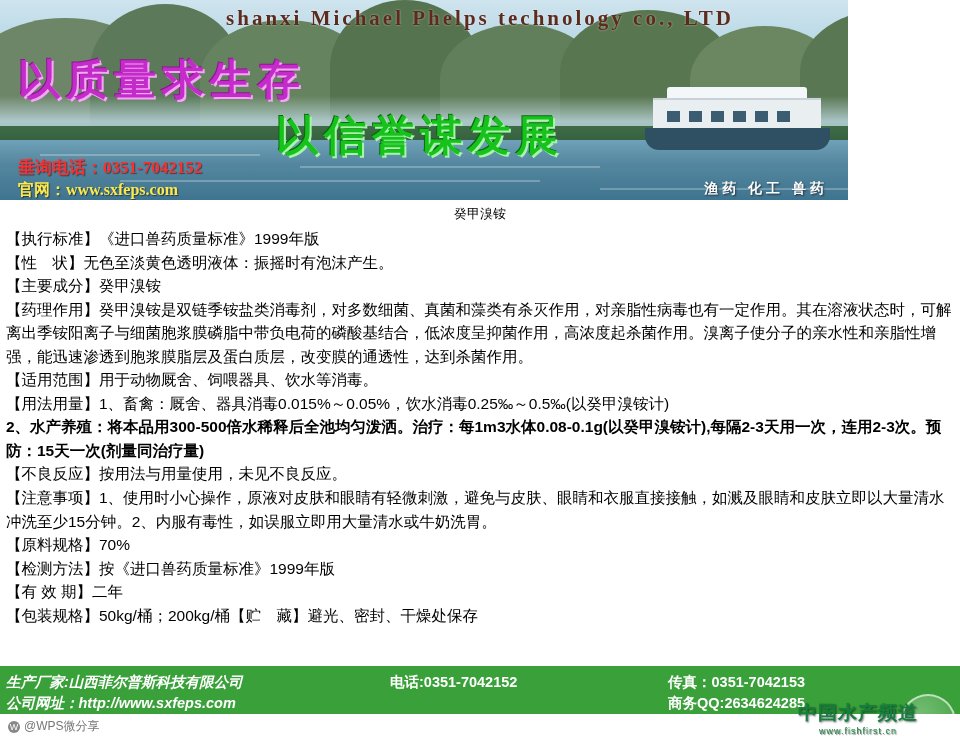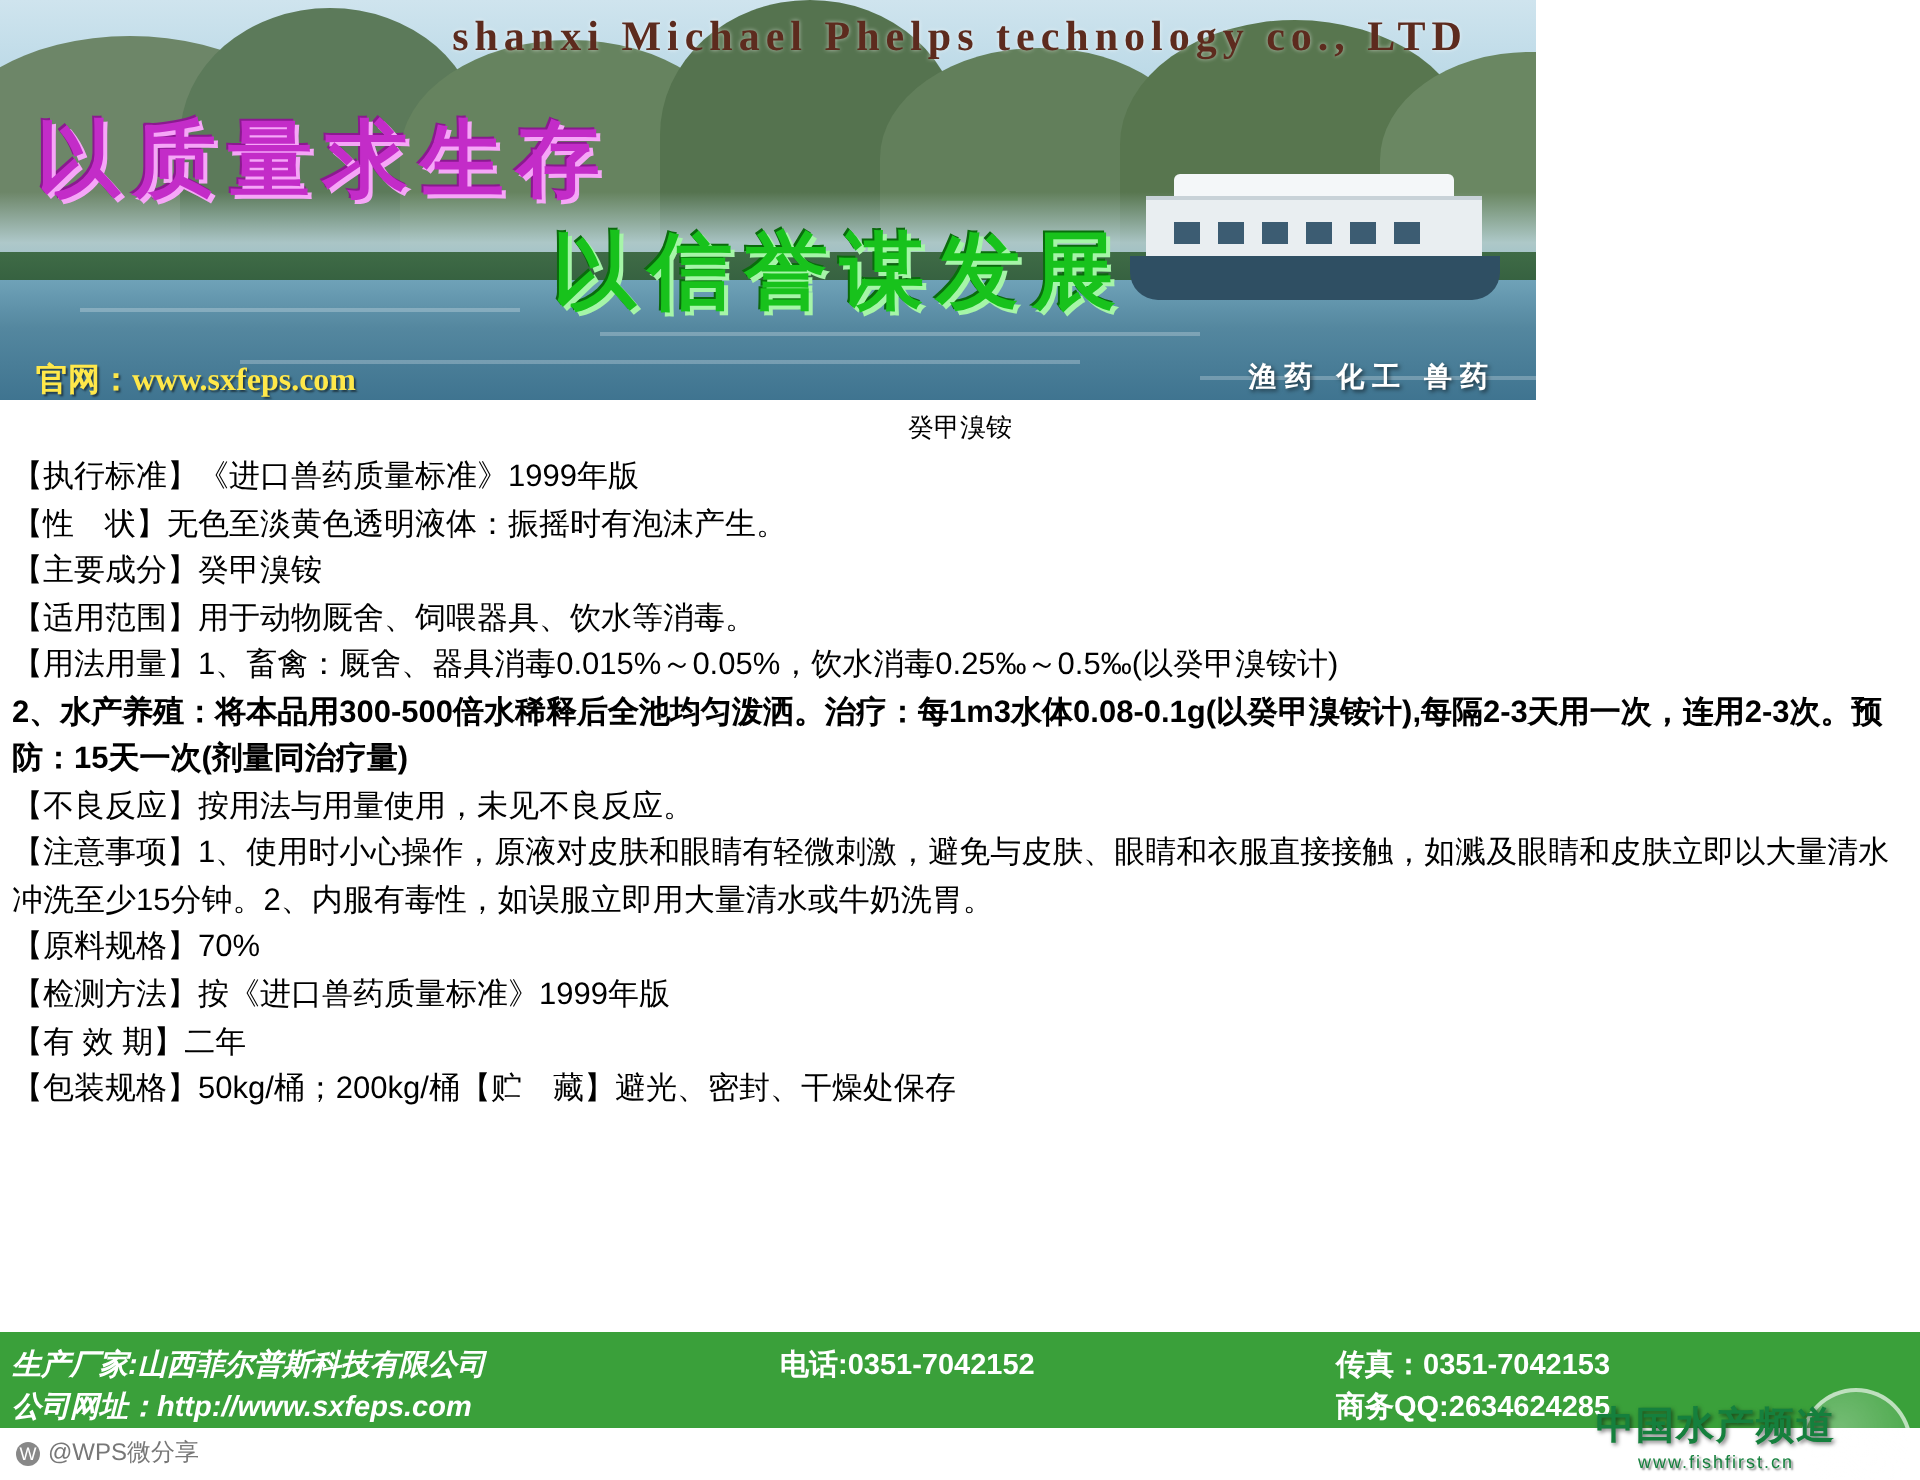--- a/index.html
+++ b/index.html
@@ -6,21 +6,21 @@
   body{
     width:960px;height:740px;
     background:#ffffff;
     font-family:"Liberation Sans","DejaVu Sans",sans-serif;
     overflow:hidden;
   }
   .page{position:relative;width:960px;height:740px;}
 
   
   .banner{
-    position:relative;width:768px;height:200px;overflow:hidden;
+    position:relative;width:848px;height:200px;overflow:hidden;
     background:linear-gradient(to bottom,#cfe4ee 0%,#b9d8e6 22%,#7fa9bc 42%,#5f93ab 55%,#4f8ba6 70%,#3d7c98 100%);
     text-decoration:underline;
   }
   
   .hill{position:absolute;background:#5e7a5c;border-radius:50% 50% 0 0;}
   .hill.h1{left:-30px;top:18px;width:190px;height:115px;background:#6d8668;}
   .hill.h2{left:90px;top:4px;width:150px;height:130px;background:#5c7a5a;}
   .hill.h3{left:200px;top:20px;width:170px;height:115px;background:#66835f;}
   .hill.h4{left:330px;top:0px;width:150px;height:135px;background:#55734f;}
   .hill.h5{left:440px;top:24px;width:160px;height:110px;background:#627f5b;}
@@ -157,30 +157,32 @@
       <div class="win" style="left:66px;"></div>
       <div class="win" style="left:88px;"></div>
       <div class="win" style="left:110px;"></div>
       <div class="win" style="left:132px;"></div>
       <div class="hull"></div>
     </div>
 
     <div class="company-title">shanxi Michael Phelps technology co., LTD</div>
     <div class="slogan1">以质量求生存</div>
     <div class="slogan2">以信誉谋发展</div>
+    <div class="contact1">垂询电话：0351-7042152</div>
     <div class="contact2">官网：www.sxfeps.com</div>
     <div class="tags">渔药 化工 兽药</div>
   </div>
 
   <div class="product-name">癸甲溴铵</div>
 
   <div class="content">
     <p>【执行标准】《进口兽药质量标准》1999年版</p>
     <p>【性　状】无色至淡黄色透明液体：振摇时有泡沫产生。</p>
     <p>【主要成分】癸甲溴铵</p>
+    <p>【药理作用】癸甲溴铵是双链季铵盐类消毒剂，对多数细菌、真菌和藻类有杀灭作用，对亲脂性病毒也有一定作用。其在溶液状态时，可解离出季铵阳离子与细菌胞浆膜磷脂中带负电荷的磷酸基结合，低浓度呈抑菌作用，高浓度起杀菌作用。溴离子使分子的亲水性和亲脂性增强，能迅速渗透到胞浆膜脂层及蛋白质层，改变膜的通透性，达到杀菌作用。</p>
     <p>【适用范围】用于动物厩舍、饲喂器具、饮水等消毒。</p>
     <p>【用法用量】1、畜禽：厩舍、器具消毒0.015%～0.05%，饮水消毒0.25‰～0.5‰(以癸甲溴铵计)</p>
     <p class="b">2、水产养殖：将本品用300-500倍水稀释后全池均匀泼洒。治疗：每1m3水体0.08-0.1g(以癸甲溴铵计),每隔2-3天用一次，连用2-3次。预防：15天一次(剂量同治疗量)</p>
     <p>【不良反应】按用法与用量使用，未见不良反应。</p>
     <p>【注意事项】1、使用时小心操作，原液对皮肤和眼睛有轻微刺激，避免与皮肤、眼睛和衣服直接接触，如溅及眼睛和皮肤立即以大量清水冲洗至少15分钟。2、内服有毒性，如误服立即用大量清水或牛奶洗胃。</p>
     <p>【原料规格】70%</p>
     <p>【检测方法】按《进口兽药质量标准》1999年版</p>
     <p>【有 效 期】二年</p>
     <p>【包装规格】50kg/桶；200kg/桶【贮　藏】避光、密封、干燥处保存</p>
   </div>

